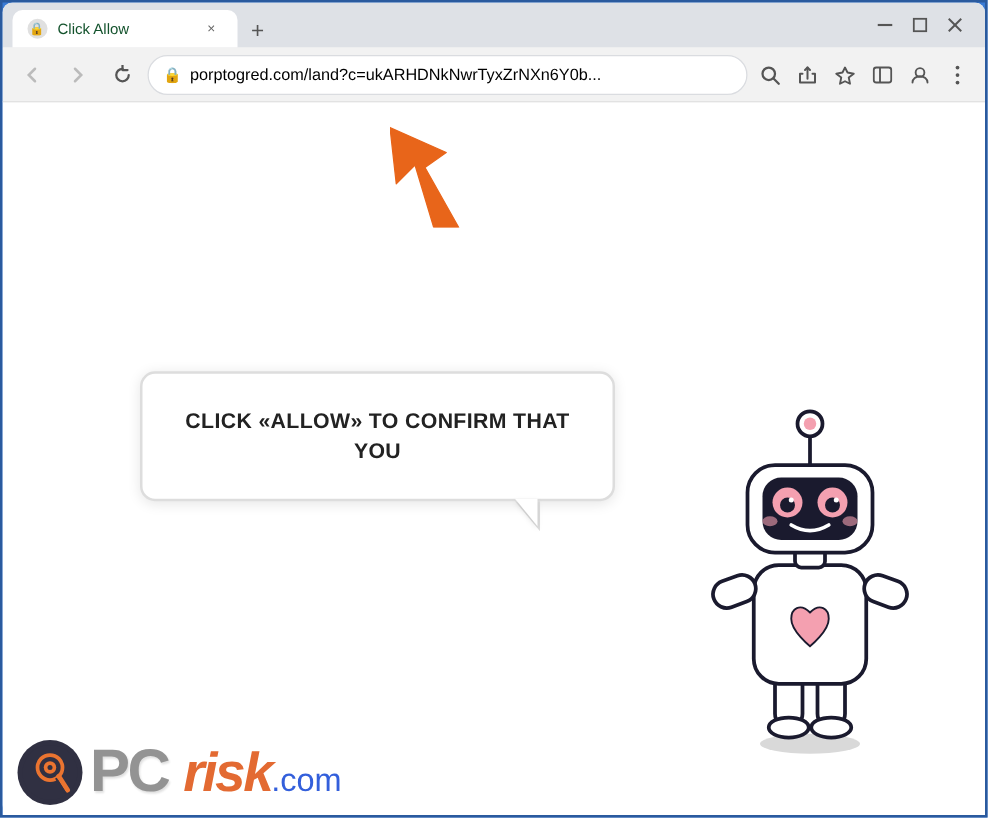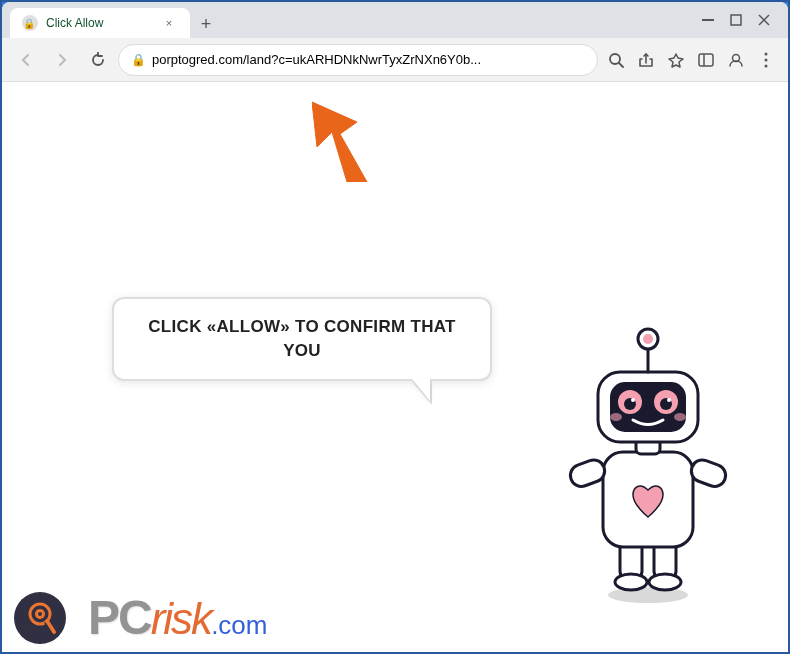--- a/index.html
+++ b/index.html
@@ -215,21 +215,21 @@
     }
 
     
     .speech-bubble {
       position: absolute;
       top: 215px;
       left: 110px;
       background: #fff;
       border: 2px solid #ddd;
       border-radius: 12px;
-      padding: 16px 28px;
+      padding: 26px 28px;
       max-width: 380px;
       box-shadow: 0 2px 10px rgba(0,0,0,0.1);
     }
 
     .speech-bubble::after {
       content: '';
       position: absolute;
       bottom: -22px;
       right: 60px;
       width: 0;
@@ -270,21 +270,21 @@
       height: 280px;
     }
 
     
     .pcrisk-watermark {
       position: absolute;
       bottom: 0;
       left: 0;
       display: flex;
       align-items: center;
-      gap: 16px;
+      gap: 0;
       padding: 8px 12px;
       opacity: 0.9;
     }
 
     .pcrisk-logo-circle {
       width: 52px;
       height: 52px;
       border-radius: 50%;
       background: #1a1a2e;
       display: flex;
@@ -455,19 +455,19 @@
           <circle cx="22" cy="22" r="22" fill="#1a1a2e"></circle>
           <circle cx="22" cy="18" r="10" fill="none" stroke="#e8651a" stroke-width="3"></circle>
           <circle cx="22" cy="18" r="5" fill="#e8651a"></circle>
           <circle cx="22" cy="18" r="2" fill="#1a1a2e"></circle>
           <line x1="29" y1="25" x2="36" y2="36" stroke="#e8651a" stroke-width="4" stroke-linecap="round"></line>
           <line x1="27" y1="27" x2="34" y2="38" stroke="#1a1a2e" stroke-width="1.5" stroke-linecap="round"></line>
         </svg>
       </div>
       <div style="display:flex; align-items:baseline; line-height:1;">
         <span style="font-size:48px; font-weight:900; color:#888; letter-spacing:-2px; font-family:'Arial Black', Arial, sans-serif; text-shadow: 1px 1px 2px rgba(0,0,0,0.15);">PC</span>
-        <span style="font-size:44px; font-weight:400; color:#e05a1c; letter-spacing:-2px; font-family:'Arial Black', Arial, sans-serif; font-style:italic;">risk</span>
+        <span style="font-size:44px; font-weight:700; color:#e05a1c; letter-spacing:-2px; font-family:'Arial Black', Arial, sans-serif; font-style:italic;margin-left:12px;">risk</span>
         <span style="font-size:26px; font-weight:400; color:#1d4ed8; font-family:Arial, sans-serif;">.com</span>
       </div>
     </div>
 
   </div>
 </div>
 
 </body></html>

